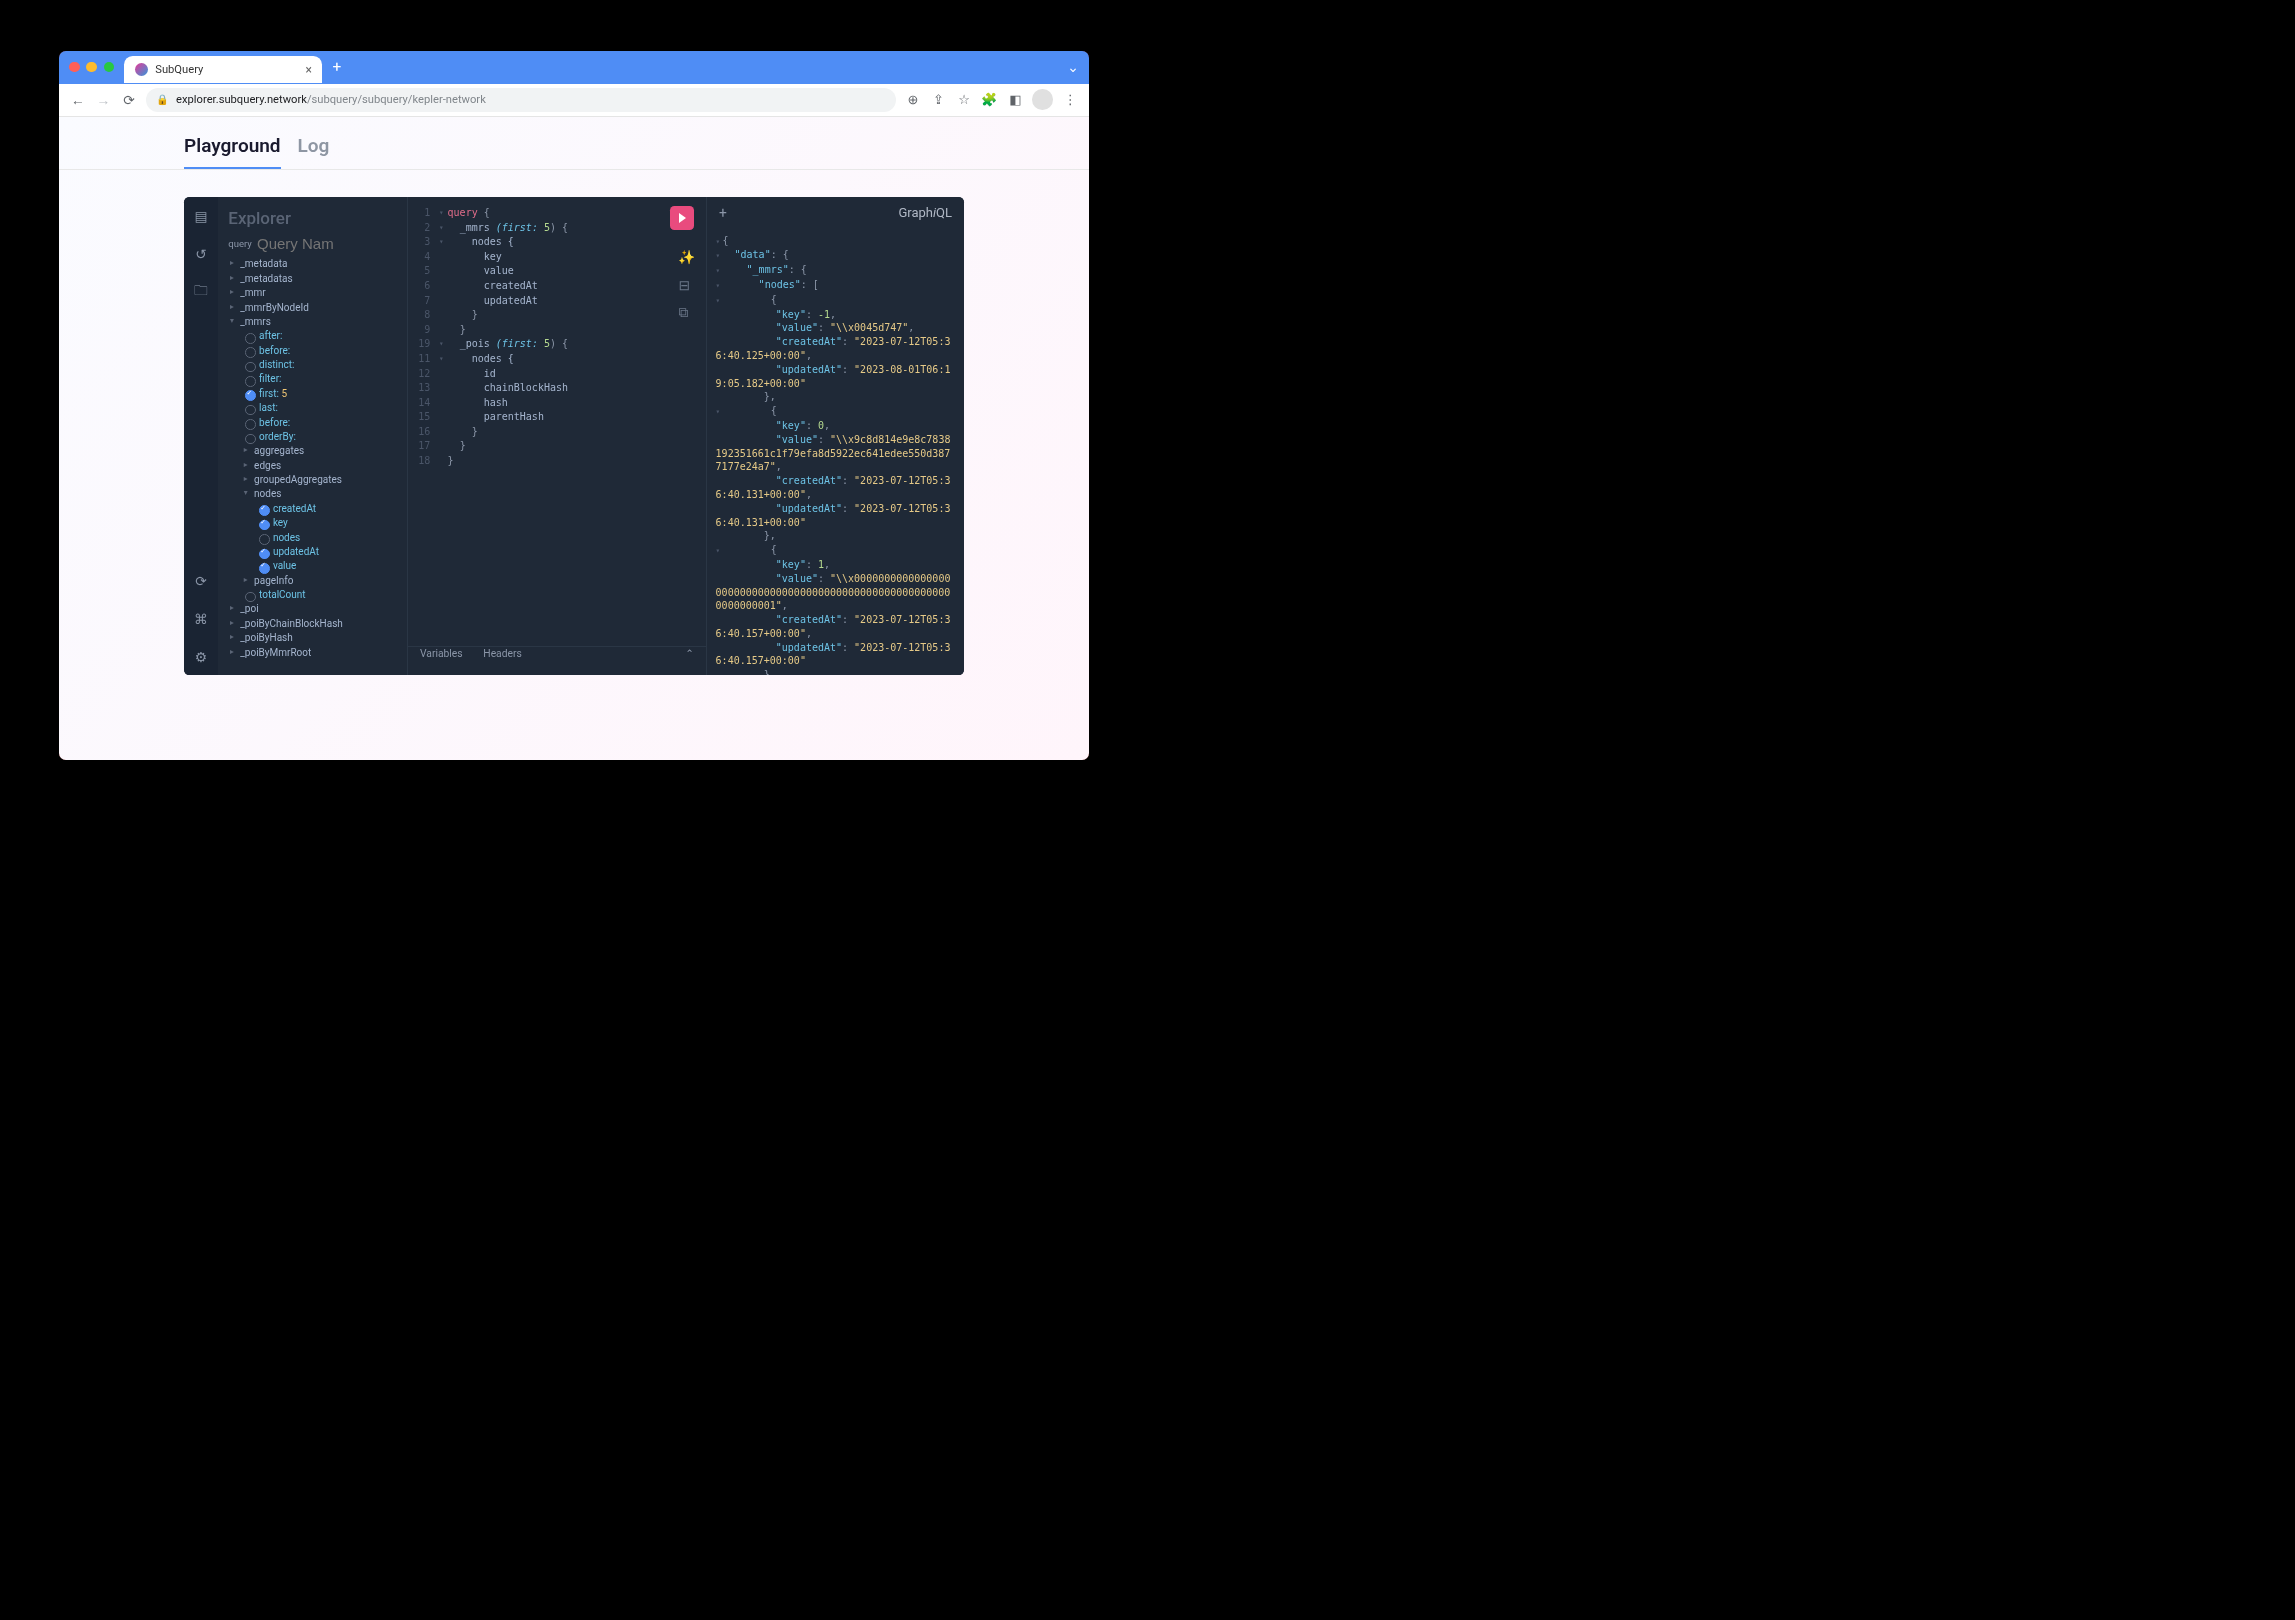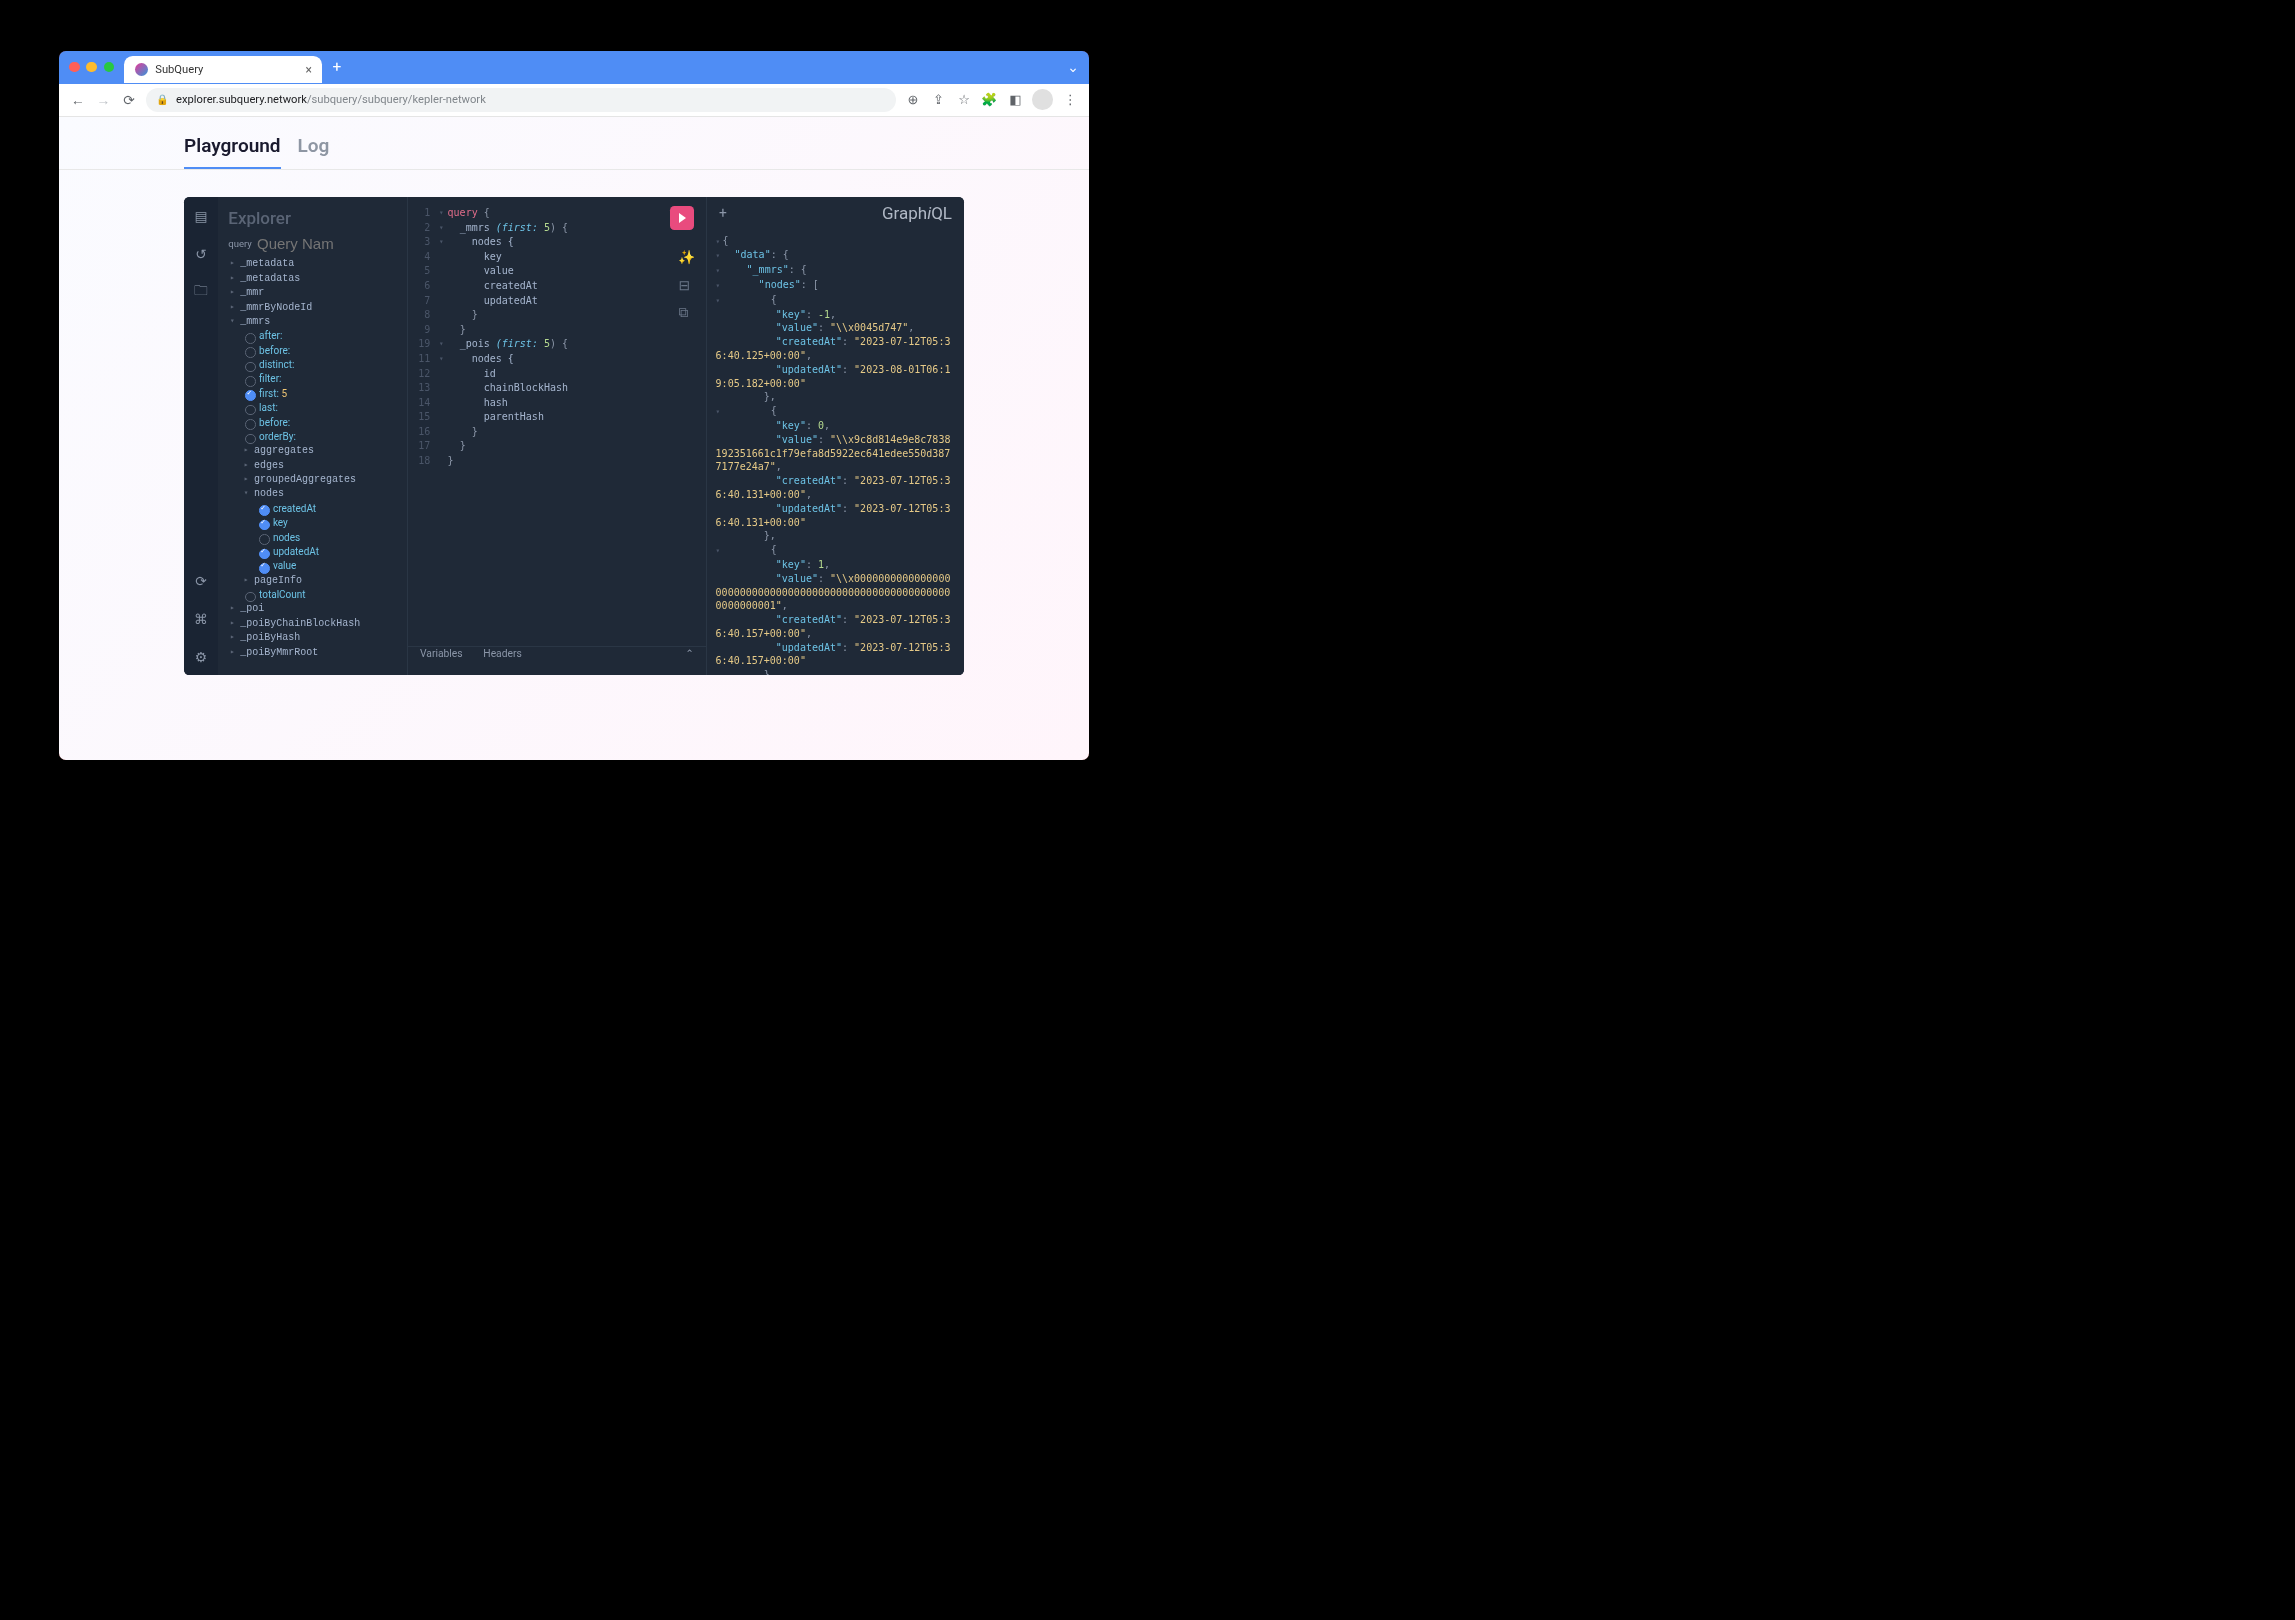--- a/index.html
+++ b/index.html
@@ -161,21 +161,20 @@
       color: #8b96a8;
       font-size: 15px;
       width: 77px;
     }
     .tree-item {
       padding: 1.7px 0 1.7px 12px;
       cursor: pointer;
       font-size: 10px;
       color: #a5b5ce;
       position: relative;
-      font-family: Liberation Mono, monospace;
     }
     .tree-item::before {
       content: '▸';
       position: absolute;
       left: 1.7px;
       font-size: 7.7px;
       color: #5a6475;
     }
     .tree-item.expanded::before { content: '▾'; }
     .tree-sub { padding-left: 13.8px; }
@@ -298,21 +297,21 @@
     }
     .response-header {
       height: 31px;
       display: flex;
       align-items: center;
       justify-content: space-between;
       padding: 0 12px;
     }
     .graphiql-logo {
       color: #b0b8c5;
-      font-size: 17px;
+      font-size: 13px;
     }
     .graphiql-logo em { font-style: italic; }
     .add-tab { color: #8b96a8; font-size: 13.8px; cursor: pointer; }
     .response-body {
       flex: 1;
       padding: 5.2px 8.6px;
       overflow: auto;
       font-family: 'Menlo', monospace;
       line-height: 13.8px;
     }

